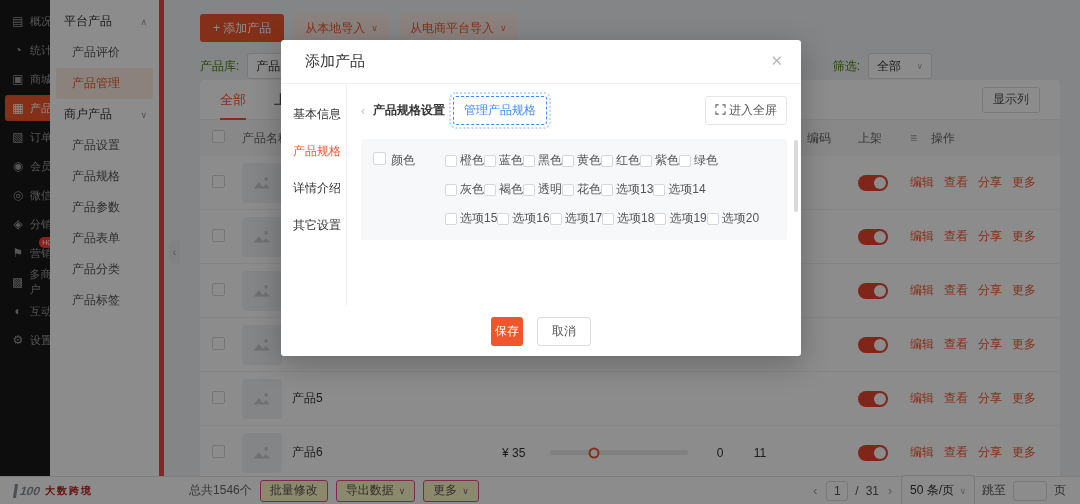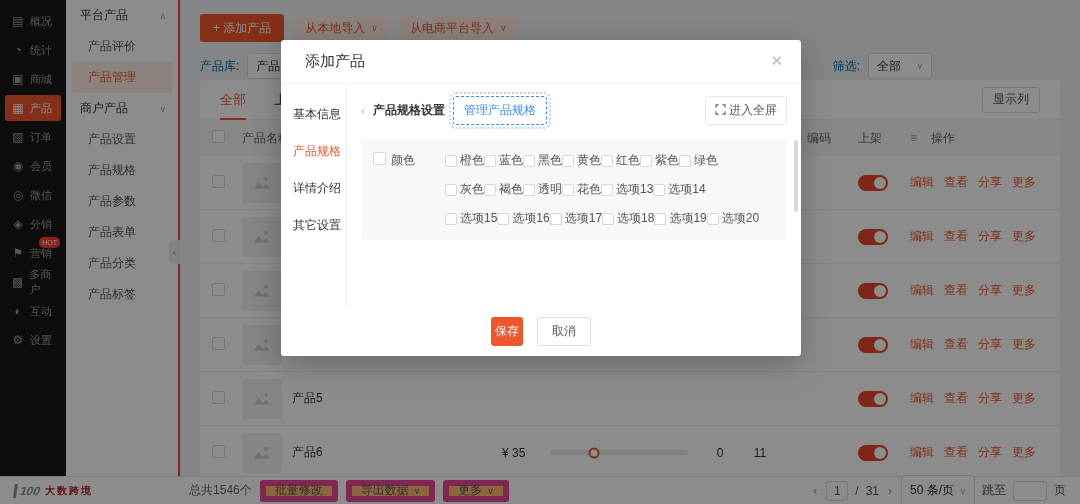--- a/index.html
+++ b/index.html
@@ -15,35 +15,35 @@
   button { font-family: inherit; font-size: 12px; cursor: pointer; border: none; background: none; }
 
   
   .icon-sidebar { position:absolute; left:0; top:0; bottom:28px; width:66px; background:#191919; padding-top:5px; z-index:2; }
   .nav-item { position:relative; display:flex; align-items:center; gap:5px; height:26px; margin:3px 5px; padding-left:6px; border-radius:3px; color:#9b9b9b; font-size:11px; cursor:pointer; }
   .nav-item.active { background:#f0562c; color:#fff; }
   .nav-icon { font-size:12px; width:14px; text-align:center; }
   .hot-badge { position:absolute; top:-3px; right:1px; background:#ff3b30; color:#fff; font-size:7px; line-height:9px; padding:1px 3px; border-radius:5px; }
 
   
-  .sub-sidebar { position:absolute; left:66px; top:0; bottom:28px; width:114px; background:#fff; border-right:2px solid #ef4444; z-index:2; }
+  .sub-sidebar { position:absolute; left:50px; top:0; bottom:28px; width:114px; background:#fff; border-right:5px solid #ef4444; padding-top:6px; z-index:2; }
   .group-item { display:flex; align-items:center; justify-content:space-between; padding:7px 12px 7px 14px; color:#333; cursor:pointer; }
   .group-caret { color:#999; font-size:9px; }
   .leaf-item { padding:7px 10px 7px 22px; color:#555; cursor:pointer; }
   .leaf-item.active { background:#fdece4; color:#f0562c; margin:0 6px; border-radius:3px; padding-left:16px; }
   .collapse-handle { position:absolute; right:-1px; top:240px; width:11px; height:24px; background:#ebebeb; border-radius:5px 0 0 5px; display:flex; align-items:center; justify-content:center; color:#999; font-size:10px; cursor:pointer; }
 
   
   .main { position:absolute; left:180px; right:0; top:0; bottom:28px; overflow:hidden; }
   .toolbar { display:flex; align-items:center; gap:10px; padding:14px 20px 6px; }
   .btn-primary { background:#f0562c; color:#fff; border-radius:3px; height:28px; padding:0 13px; display:inline-flex; align-items:center; gap:4px; }
   .btn-soft { background:#fdece4; color:#f0562c; border-radius:3px; height:28px; padding:0 11px; display:inline-flex; align-items:center; gap:6px; }
   .caret-icon { font-size:9px; opacity:.85; }
   .filter-row { display:flex; align-items:center; gap:8px; padding:5px 20px 10px; }
-  .filter-label { color:#0369a1; }
+  .filter-label { color:#4d7c0f; }
   .select { background:#fff; border:1px solid #dcdcdc; border-radius:3px; height:26px; min-width:104px; display:inline-flex; align-items:center; justify-content:space-between; padding:0 8px; color:#333; cursor:pointer; }
   .select .caret-icon { color:#999; }
   .select.small { min-width:64px; }
   .filter-right { margin-left:auto; margin-right:128px; display:flex; align-items:center; gap:8px; }
 
   .card { position:absolute; left:20px; right:20px; top:80px; bottom:0; background:#fff; border-radius:4px 4px 0 0; }
   .tabs-row { display:flex; align-items:center; height:40px; padding:0 20px; border-bottom:1px solid #f0f0f0; }
   .tab { margin-right:28px; height:40px; line-height:40px; font-size:13px; color:#333; position:relative; cursor:pointer; }
   .tab.active { color:#f0562c; }
   .tab.active::after { content:""; position:absolute; left:0; right:0; bottom:0; height:2px; background:#f0562c; }
@@ -68,21 +68,21 @@
   .track { width:138px; height:5px; background:#ececec; border-radius:3px; position:relative; }
   .fill { height:100%; background:#f0562c; border-radius:3px; }
   .knob-dot { position:absolute; top:50%; transform:translate(-50%,-50%); width:11px; height:11px; border-radius:50%; background:#fff; border:2px solid #f0562c; }
 
   
   .footer { position:absolute; left:0; right:0; bottom:0; height:28px; background:#fff; border-top:1px solid #e8e8e8; display:flex; align-items:center; padding:0 14px; z-index:4; }
   .logo { display:flex; align-items:center; gap:5px; color:#5a5f66; }
   .logo-mark { font-style:italic; font-weight:bold; font-size:12px; color:#8a8f99; border-left:3px solid #8a8f99; padding-left:3px; transform:skewX(-8deg); }
   .logo-text { font-weight:bold; font-size:10px; letter-spacing:2px; color:#b91c1c; }
   .footer-total { margin-left:96px; color:#666; }
-  .foot-btn { border:6px solid #ec4899; border-radius:3px; background:#fdba74; height:22px; padding:0 9px; display:inline-flex; align-items:center; gap:5px; color:#555; margin-left:8px; }
+  .foot-btn { border:1px solid #ec4899; border-radius:3px; background:#fef9c3; height:22px; padding:0 9px; display:inline-flex; align-items:center; gap:5px; color:#555; margin-left:8px; }
   .pager { margin-left:auto; display:flex; align-items:center; gap:7px; color:#555; }
   .page-arrow { color:#999; cursor:pointer; padding:0 2px; }
   .page-box { border:1px solid #dcdcdc; border-radius:3px; min-width:22px; height:20px; display:inline-flex; align-items:center; justify-content:center; background:#fff; }
   .jump-input { width:34px; height:20px; border:1px solid #dcdcdc; border-radius:3px; background:#fff; }
 
   
   .overlay { position:absolute; inset:0; background:rgba(0,0,0,0.45); z-index:10; }
   .modal { position:absolute; left:281px; top:40px; width:520px; height:316px; background:#fff; border-radius:3px; box-shadow:0 8px 30px rgba(0,0,0,.25); z-index:11; display:flex; flex-direction:column; }
   .modal-header { height:44px; display:flex; align-items:center; padding:0 24px; font-size:15px; color:#333; border-bottom:1px solid #f2f2f2; position:relative; }
   .modal-close { position:absolute; right:18px; top:12px; color:#b9b9b9; font-size:15px; cursor:pointer; }

